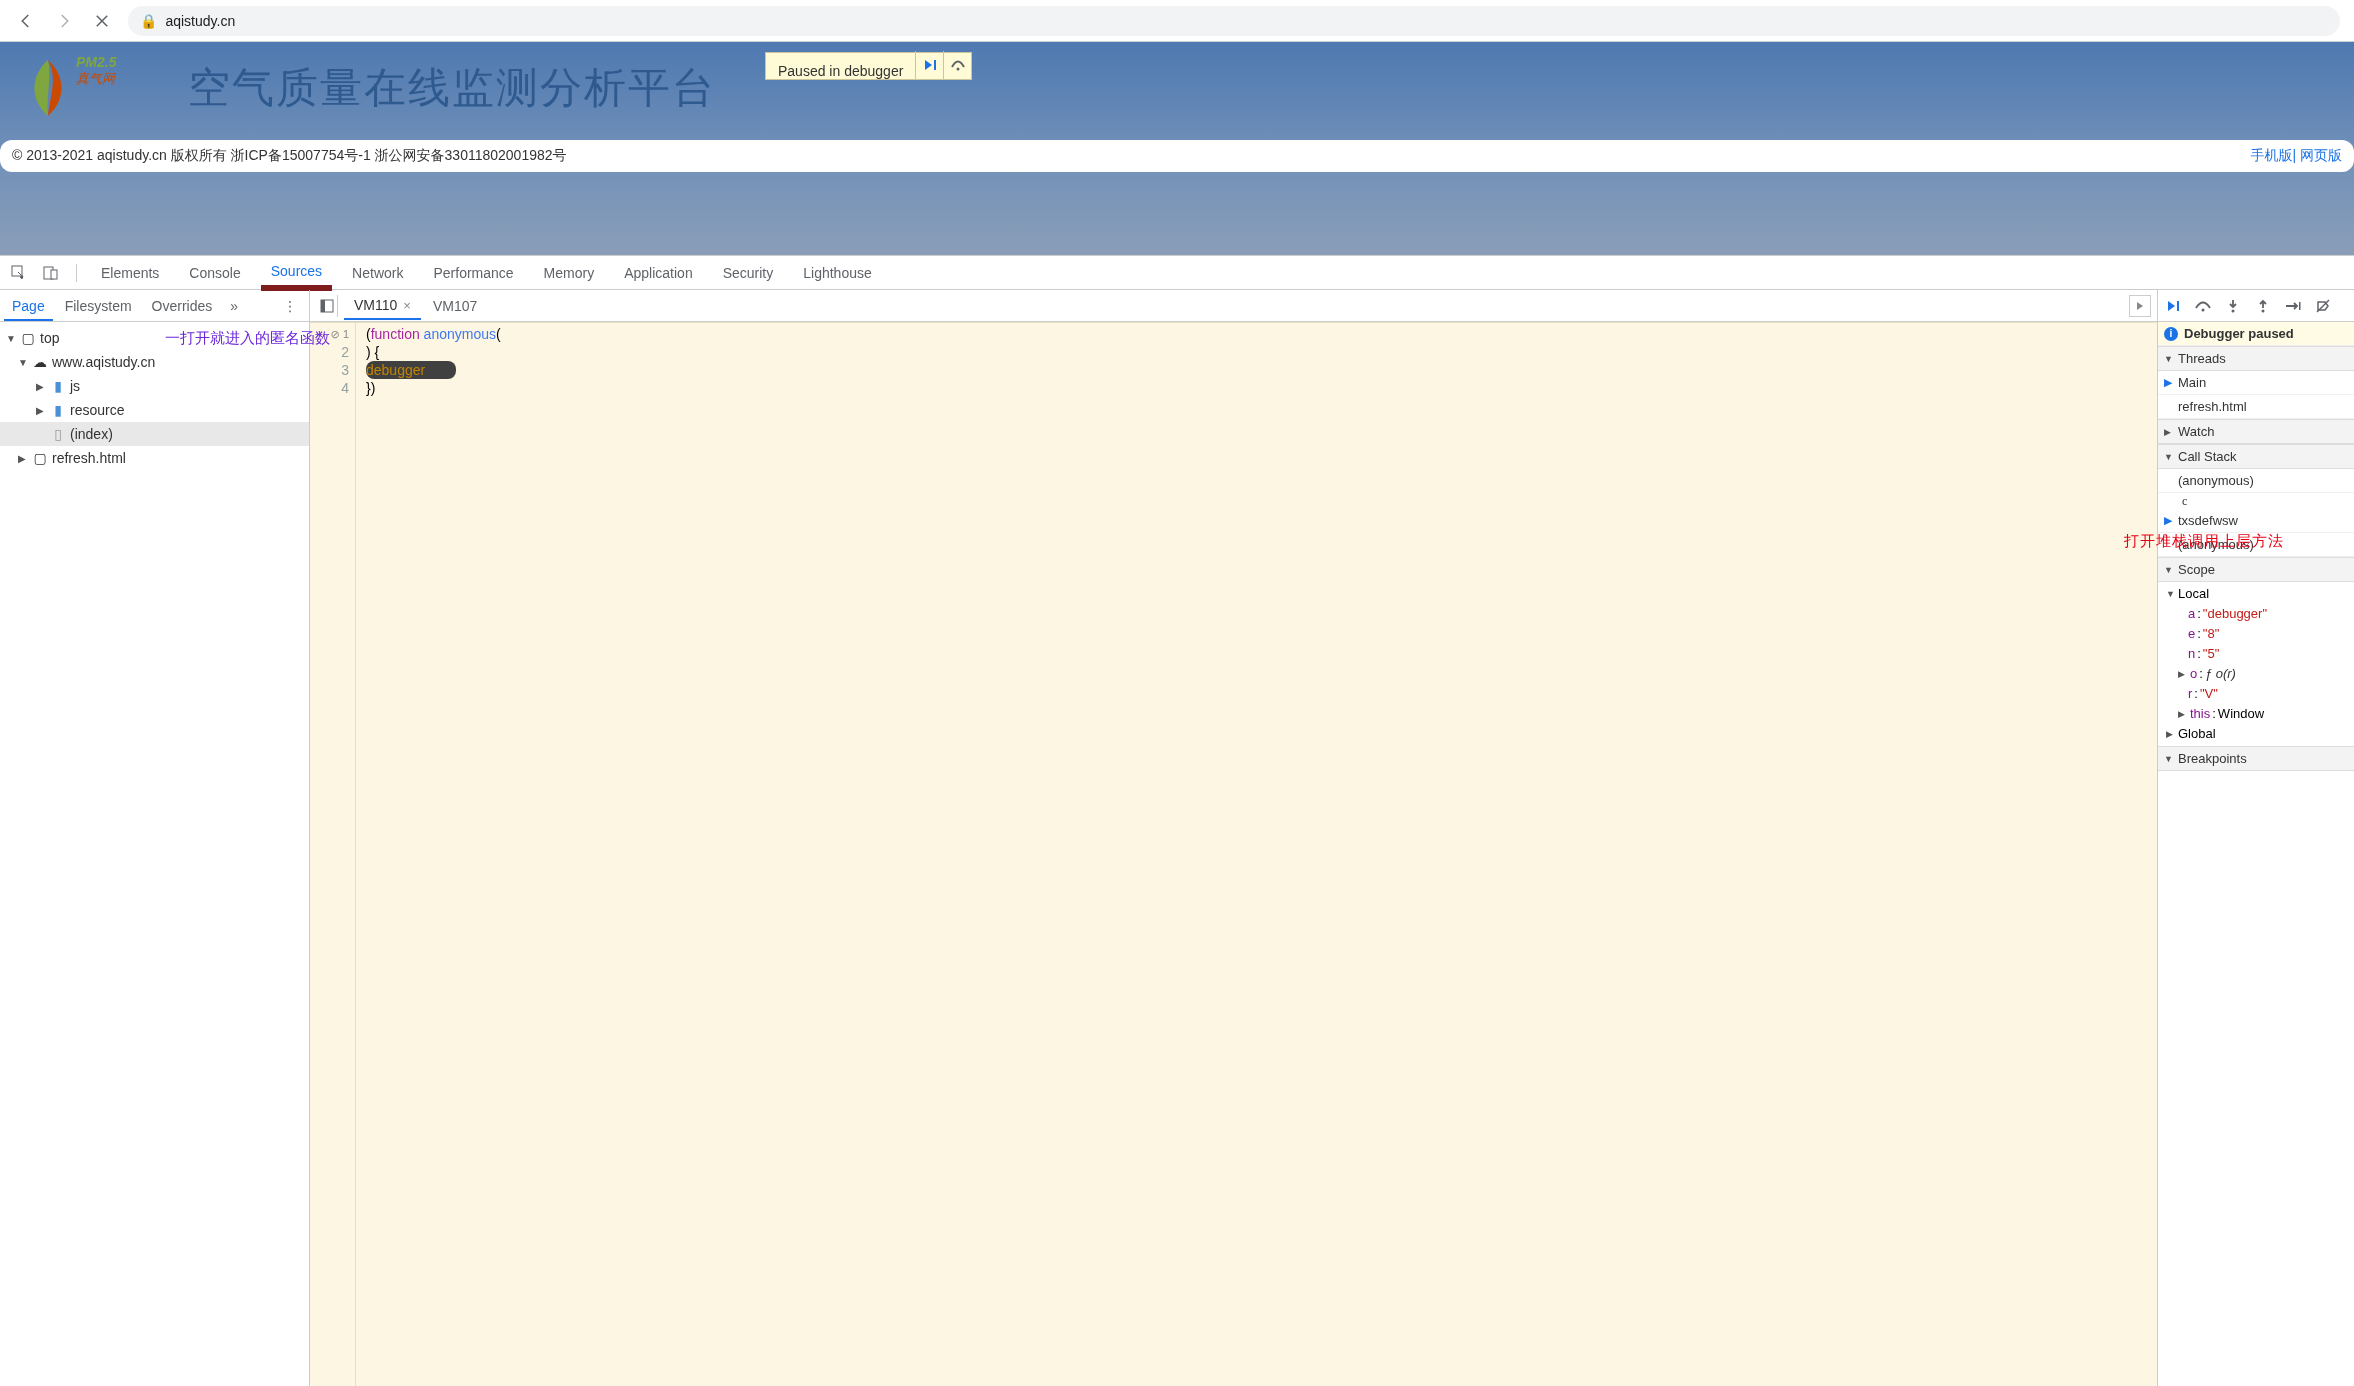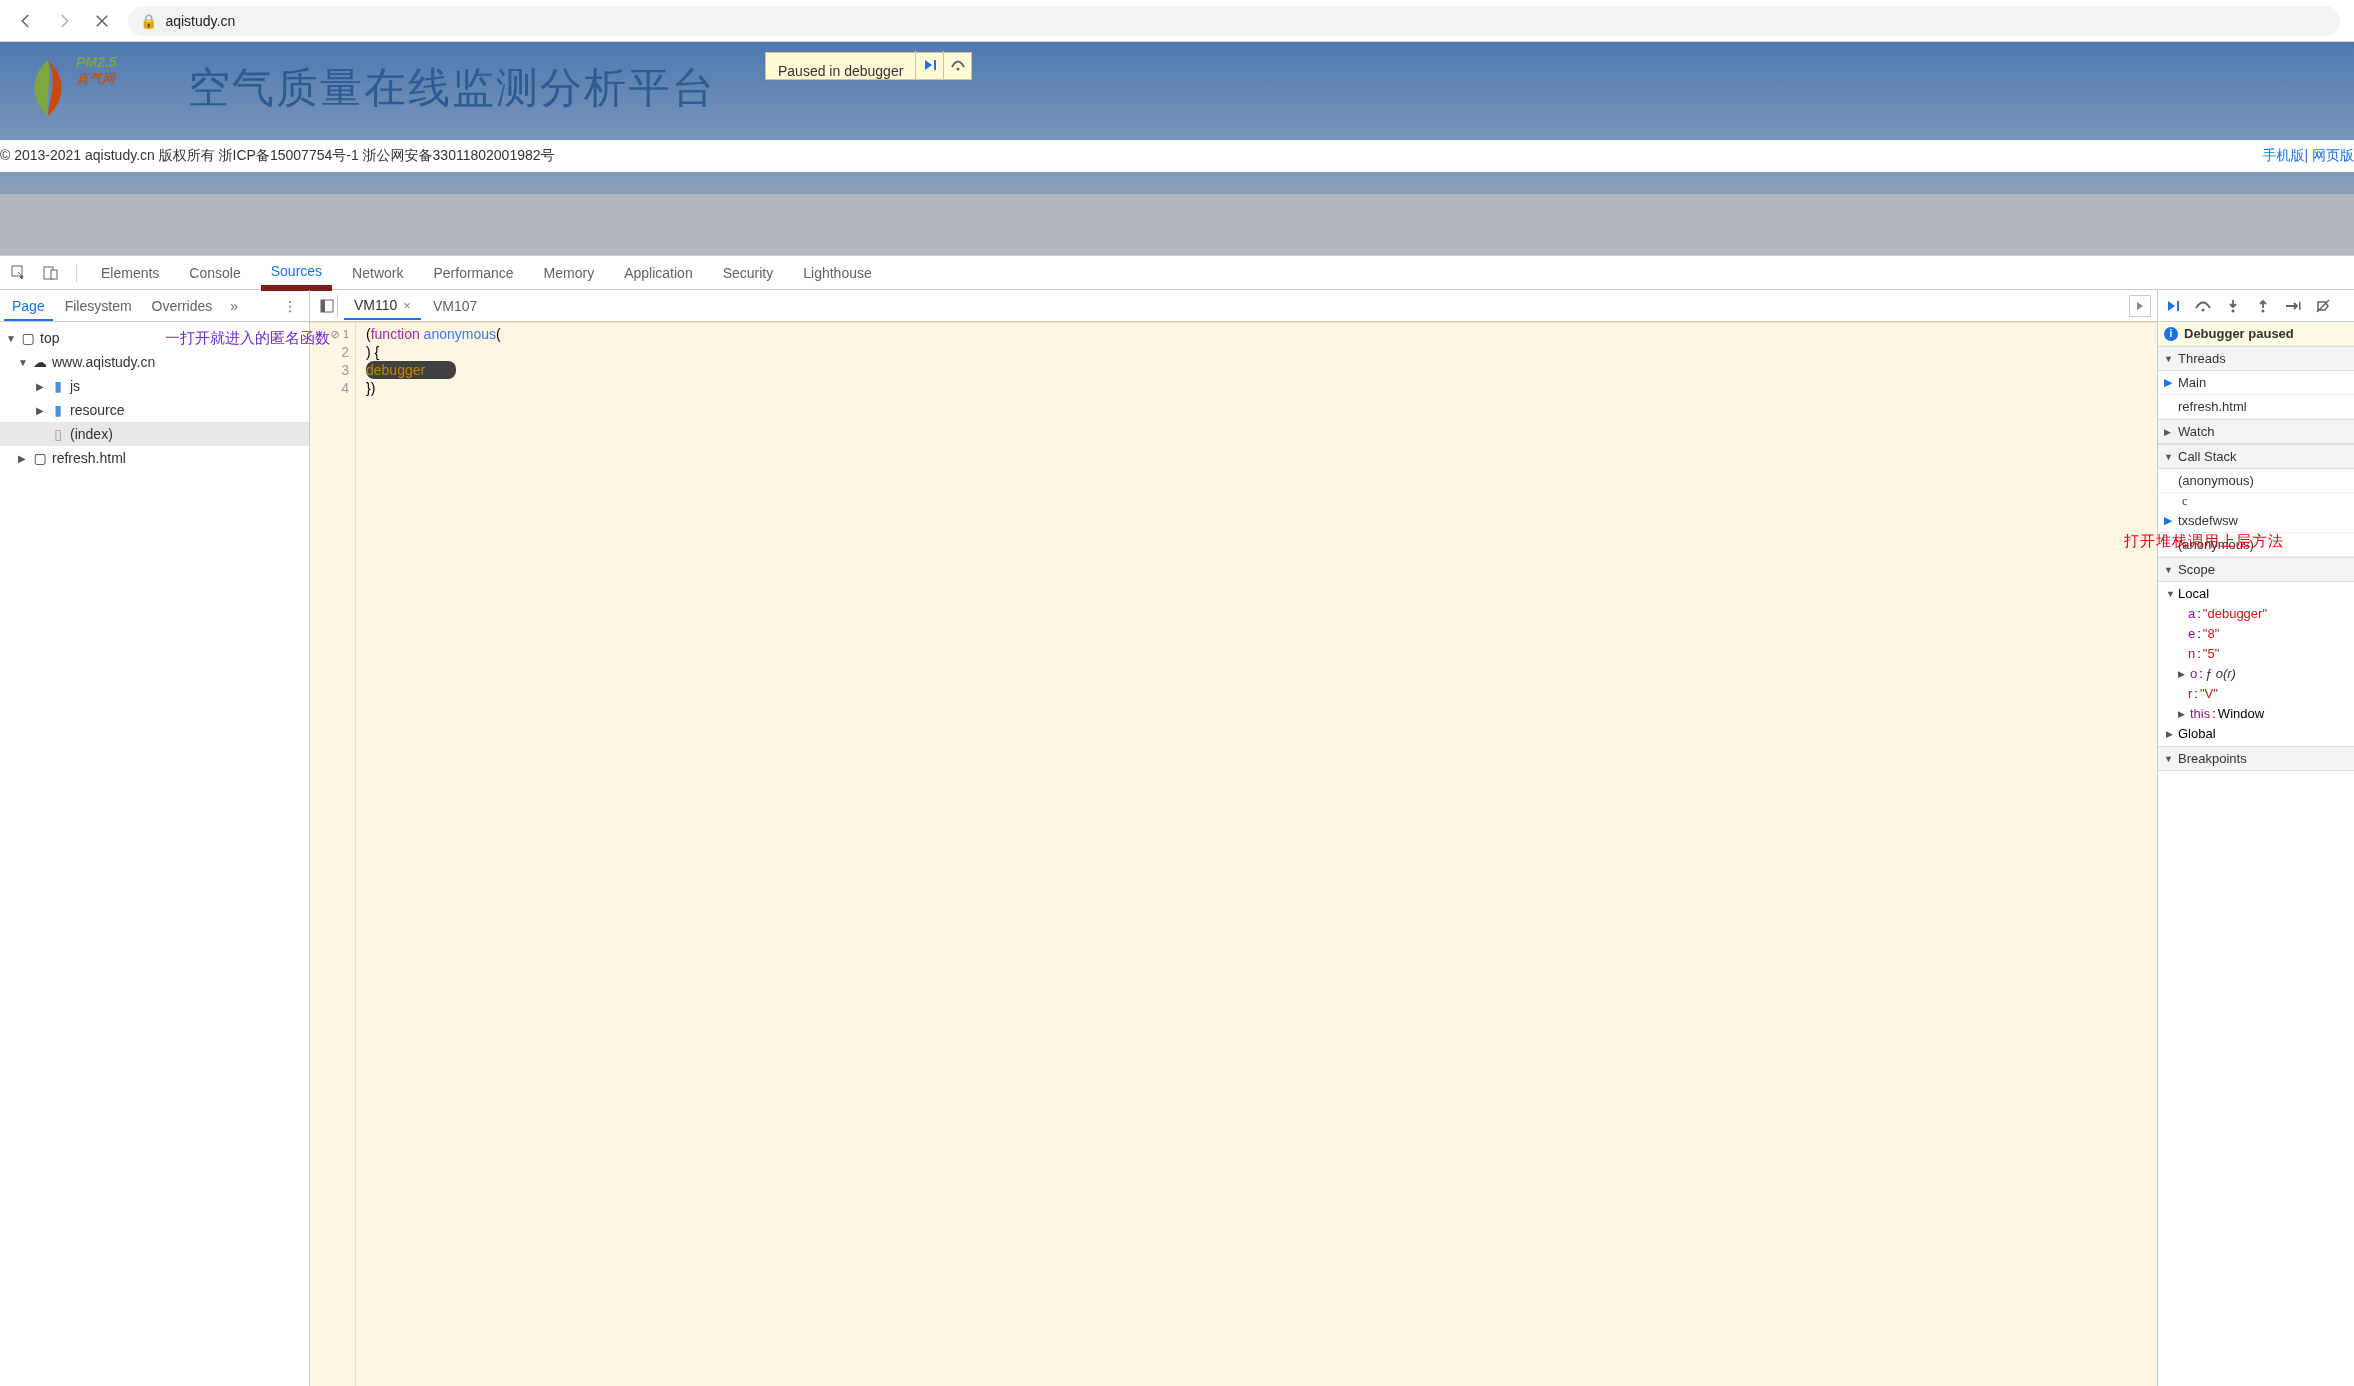--- a/index.html
+++ b/index.html
@@ -4,32 +4,32 @@
 <style>
 * { box-sizing: border-box; margin: 0; padding: 0; font-family: -apple-system, "Helvetica Neue", Arial, sans-serif; }
 html, body { width: 100%; height: 100%; background: #b3b7c0; }
 
 .browser-bar { height: 42px; background: #fff; display: flex; align-items: center; padding: 0 14px; gap: 14px; border-bottom: 1px solid #d0d0d0; }
 .nav-btn { width: 24px; height: 24px; display: flex; align-items: center; justify-content: center; color: #555; cursor: pointer; }
 .nav-btn svg { width: 18px; height: 18px; }
 .addr { flex: 1; height: 30px; background: #f1f3f4; border-radius: 15px; display: flex; align-items: center; padding: 0 12px; gap: 8px; color: #202124; font-size: 14px; }
 .addr .lock { color: #5f6368; }
 
-.page-content { position: relative; height: 152px; background: linear-gradient(#4e79b1,#6f8fb8 50%,#8a9eb8); overflow: hidden; }
+.page-content { position: relative; height: 213px; background: linear-gradient(#4e79b1,#6f8fb8 50%,#8a9eb8); overflow: hidden; }
 .banner { display: flex; align-items: center; height: 92px; padding-left: 18px; gap: 10px; }
 .logo { width: 60px; height: 68px; position: relative; }
 .logo svg { width: 60px; height: 68px; }
 .logo-txt { position: absolute; left: 58px; top: 0; font-size: 14px; font-style: italic; }
 .logo-pm { color: #7fa63f; font-weight: bold; }
 .logo-cn { color: #c94a00; font-size: 13px; display: block; }
 .title-cn { font-size: 42px; color: #2e5a90; letter-spacing: 2px; font-family: "SimSun","STSong",serif; margin-left: 100px; }
 .paused-badge { position: absolute; top: 10px; left: 765px; background: #fffbd6; border: 1px solid #ccc59b; display: flex; align-items: flex-end; height: 28px; font-size: 14px; }
 .paused-badge span { padding: 0 12px; color: #333; }
 .paused-badge .pbtn { width: 28px; height: 28px; display: flex; align-items: center; justify-content: center; border-left: 1px solid #ccc59b; color: #1a73e8; cursor: pointer; }
-.copyright-bar { background: #fff; height: 32px; display: flex; align-items: center; padding: 0 0; font-size: 14px; color: #333; justify-content: space-between; }
+.copyright-bar { background: #fff; height: 32px; display: flex; align-items: center; padding: 0 12px; font-size: 14px; color: #333; justify-content: space-between; border-radius: 12px; }
 .copyright-bar .right a { color: #1a73e8; text-decoration: none; font-size: 14px; }
 
 .devtools { position: absolute; left: 0; right: 0; top: 255px; bottom: 0; background: #fff; border-top: 1px solid #ccc; display: flex; flex-direction: column; }
 .dt-tabs { height: 34px; border-bottom: 1px solid #ccc; display: flex; align-items: center; padding: 0 8px; gap: 10px; font-size: 14px; color: #5f6368; }
 .dt-tabs .icon-btn { width: 22px; height: 22px; display: flex; align-items: center; justify-content: center; color: #5f6368; cursor: pointer; }
 .dt-tabs .sep { width: 1px; height: 18px; background: #ccc; margin: 0 4px; }
 .dt-tabs .tab { padding: 8px 10px; cursor: pointer; }
 .dt-tabs .tab.active { color: #1a73e8; border-bottom: 6px solid #7f1d1d; padding-bottom: 6px; }
 
 .dt-body { flex: 1; display: flex; min-height: 0; }

